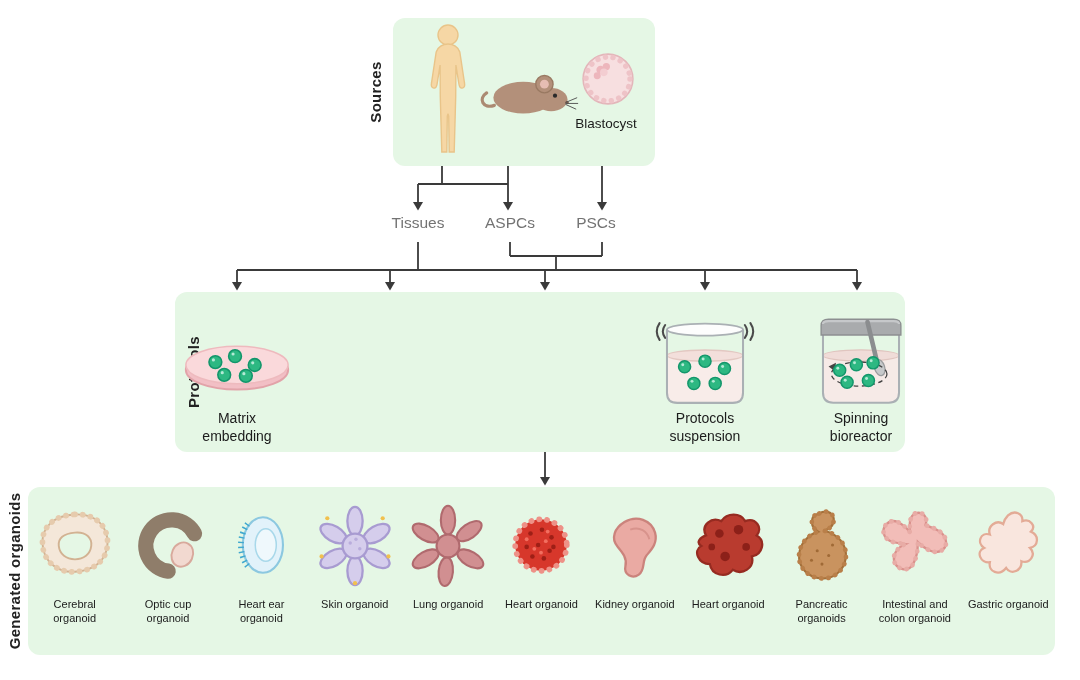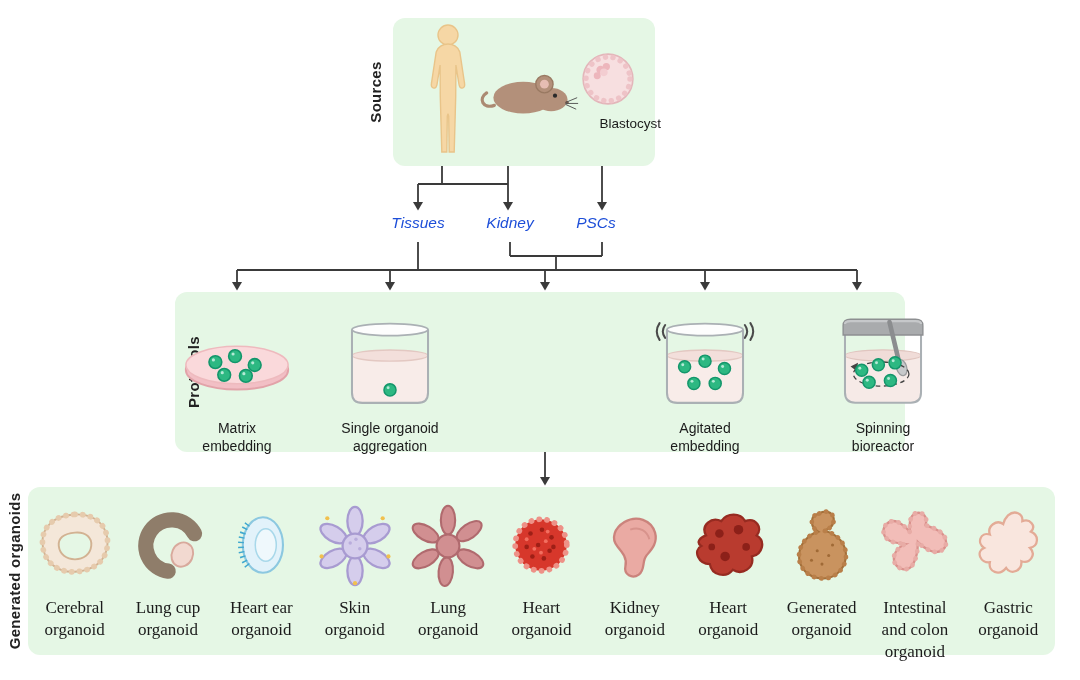--- a/index.html
+++ b/index.html
@@ -2,37 +2,37 @@
 <html><head>
 <meta charset="utf-8">
 <style>
   html,body{margin:0;padding:0;background:#ffffff;}
   .canvas{position:relative;width:1080px;height:680px;background:#ffffff;overflow:hidden;
           font-family:"Liberation Sans", sans-serif;color:#1b1b1b;}
   .panel{position:absolute;background:#e5f7e5;border-radius:12px;}
   .vlabel{position:absolute;writing-mode:vertical-rl;transform:translateY(-50%) rotate(180deg);
           top:50%;font-weight:bold;font-size:15px;color:#222;letter-spacing:.3px;white-space:nowrap;}
   .connectors{position:absolute;left:0;top:0;width:1080px;height:680px;pointer-events:none;}
-  .celltype{position:absolute;transform:translateX(-50%);font-size:15.5px;font-weight:500;color:#1d4ed8;font-style:italic;}
+  .celltype{position:absolute;transform:translateX(-50%);font-size:15.5px;font-weight:500;color:#737373;}
   
   #sources{left:393px;top:18px;width:262px;height:148px;}
   #sources .abs{position:absolute;}
-  .blasto-label{position:absolute;left:158px;top:98px;width:110px;text-align:right;font-size:13.5px;}
+  .blasto-label{position:absolute;left:158px;top:98px;width:110px;text-align:center;font-size:13.5px;}
   
   #protocols{left:175px;top:292px;width:730px;height:160px;}
   .protocol-item{position:absolute;top:12px;width:156px;transform:translateX(-50%);
                  display:flex;flex-direction:column;align-items:center;}
   .picon{height:104px;display:flex;align-items:flex-end;justify-content:center;}
-  .plabel{margin-top:12px;font-size:14px;line-height:1.28;text-align:center;max-width:86px;}
+  .plabel{margin-top:2px;font-size:14px;line-height:1.28;text-align:center;max-width:86px;}
   .protocol-item:nth-of-type(3) .plabel{max-width:118px;}
   
   #organoids{left:28px;top:487px;width:1027px;height:168px;display:flex;align-items:flex-start;padding-top:0;}
   .organoid-item{flex:1;display:flex;flex-direction:column;align-items:center;padding-top:10px;}
   .oicon{height:96px;display:flex;align-items:center;justify-content:center;}
-  .olabel{margin-top:4px;font-size:17px;line-height:1.28;text-align:center;max-width:82px;font-family:Liberation Serif, serif;}
+  .olabel{margin-top:4px;font-size:11px;line-height:1.28;text-align:center;max-width:82px;}
   .organoid-item:last-child .olabel{max-width:102px;}
 </style>
 </head>
 <body>
 
 <div class="canvas">
 
   <svg width="0" height="0" style="position:absolute">
     <defs>
       <g id="gdot">
@@ -99,76 +99,64 @@
         <circle cx="26" cy="24" r="5" fill="#edb6bc"></circle>
         <circle cx="33" cy="20" r="4.4" fill="#edb6bc"></circle>
         <circle cx="22" cy="31" r="4.2" fill="#edb6bc"></circle>
         <circle cx="30" cy="27" r="4.6" fill="#f3cdd1"></circle>
       </svg>
     </span>
     <div class="blasto-label">Blastocyst</div>
   </div>
 
   <div class="celltype" style="left:418px;top:214px">Tissues</div>
-  <div class="celltype" style="left:510px;top:214px">Kidney</div>
+  <div class="celltype" style="left:510px;top:214px">ASPCs</div>
   <div class="celltype" style="left:596px;top:214px">PSCs</div>
 
   <div class="panel" id="protocols">
     <div class="vlabel" style="left:10px">Protocols</div>
 
     <div class="protocol-item" style="left:62px">
       <span class="picon">
         <svg width="118" height="72" viewBox="0 0 120 72" style="margin-bottom:6px">
           <ellipse cx="60" cy="40" rx="52" ry="20" fill="#f2bfc5" stroke="#e2a3a9" stroke-width="2"></ellipse>
           <ellipse cx="60" cy="35" rx="52" ry="19" fill="#fad9db" stroke="#eebabe" stroke-width="1.5"></ellipse>
           <use href="#gdot" transform="translate(38,32)"></use>
             <use href="#gdot" transform="translate(58,26)"></use>
           <use href="#gdot" transform="translate(78,35)"></use>
             <use href="#gdot" transform="translate(47,45)"></use>
           <use href="#gdot" transform="translate(69,46)"></use>
         </svg>
       </span>
       <div class="plabel">Matrix embedding</div>
     </div>
 
-    <div class="protocol-item" style="left:215px">
-      <span class="picon">
-        <svg width="102" height="90" viewBox="0 0 110 96">
-          <path d="M14,40 Q55,52 96,40 L96,80 Q96,91 85,91 L25,91 Q14,91 14,80 Z" fill="#f8ece9"></path>
-          <ellipse cx="55" cy="40" rx="41" ry="6" fill="#f3dfdb" stroke="#e3c8c2" stroke-width="1.4"></ellipse>
-          <path d="M14,12 V80 Q14,91 25,91 H85 Q96,91 96,80 V12" fill="none" stroke="#aab0b4" stroke-width="2.2"></path>
-          <ellipse cx="55" cy="12" rx="41" ry="6.5" fill="#fdfdfd" stroke="#aab0b4" stroke-width="2"></ellipse>
-          <use href="#gdot" transform="translate(55,77)"></use>
-        </svg>
-      </span>
-      <div class="plabel">Single organoid aggregation</div>
-    </div>
 
 
     <div class="protocol-item" style="left:530px">
       <span class="picon">
         <svg width="102" height="90" viewBox="0 0 110 96">
           <g stroke="#4a4a4a" stroke-width="2.2" fill="none" stroke-linecap="round">
             <path d="M6,5 Q0,14 6,23 M12,7 Q7,14 12,21 M104,5 Q110,14 104,23 M98,7 Q103,14 98,21"></path>
           </g>
           <path d="M14,40 Q55,52 96,40 L96,80 Q96,91 85,91 L25,91 Q14,91 14,80 Z" fill="#f8ece9"></path>
           <ellipse cx="55" cy="40" rx="41" ry="6" fill="#f3dfdb" stroke="#e3c8c2" stroke-width="1.4"></ellipse>
           <path d="M14,12 V80 Q14,91 25,91 H85 Q96,91 96,80 V12" fill="none" stroke="#aab0b4" stroke-width="2.2"></path>
           <ellipse cx="55" cy="12" rx="41" ry="6.5" fill="#fdfdfd" stroke="#aab0b4" stroke-width="2"></ellipse>
           <use href="#gdot" transform="translate(33,52)"></use>
             <use href="#gdot" transform="translate(55,46)"></use>
           <use href="#gdot" transform="translate(76,54)"></use>
             <use href="#gdot" transform="translate(43,70)"></use>
           <use href="#gdot" transform="translate(66,70)"></use>
         </svg>
       </span>
-      <div class="plabel">Agitated embedding</div>
-    </div>
-
-    <div class="protocol-item" style="left:708px">
+      <div class="plabel">Protocols suspension</div>
+    </div>
+
+    <div class="protocol-item" style="left:686px">
       <span class="picon">
         <svg width="102" height="94" viewBox="0 0 110 100">
           <path d="M14,44 Q55,54 96,44 L96,84 Q96,95 85,95 L25,95 Q14,95 14,84 Z" fill="#f6eae7"></path>
           <ellipse cx="55" cy="44" rx="41" ry="6" fill="#f0dcd8" stroke="#e0c5bf" stroke-width="1.3"></ellipse>
           <path d="M14,22 V84 Q14,95 25,95 H85 Q96,95 96,84 V22" fill="none" stroke="#aab0b4" stroke-width="2.2"></path>
           <path d="M12,22 V12 Q12,5 20,5 H90 Q98,5 98,12 V22 Z" fill="#a9abad" stroke="#8d8f91" stroke-width="1.5"></path>
           <path d="M14,10 Q14,7 20,7 H90 Q96,7 96,10" fill="none" stroke="#c6c8ca" stroke-width="2.4"></path>
           <line x1="62" y1="8" x2="73" y2="54" stroke="#8b8d8f" stroke-width="5" stroke-linecap="round"></line>
           <ellipse cx="75" cy="57" rx="5.5" ry="9" fill="#c7c9cb" stroke="#9a9c9e" stroke-width="1.4" transform="rotate(-18 75 57)"></ellipse>
           <ellipse cx="53" cy="64" rx="30" ry="13" fill="none" stroke="#444" stroke-width="1.4" stroke-dasharray="5 4"></ellipse>
@@ -200,21 +188,21 @@
 
     <div class="organoid-item">
       <span class="oicon">
         <svg width="86" height="86" viewBox="0 0 90 88">
           <g transform="rotate(35 45 42)">
             <path d="M62,18 A27,27 0 1,0 62,66" fill="none" stroke="#8f7d6a" stroke-width="16" stroke-linecap="round"></path>
           </g>
           <ellipse cx="60" cy="54" rx="11" ry="13" fill="#f2d9d0" stroke="#d8a99c" stroke-width="2" transform="rotate(25 60 54)"></ellipse>
         </svg>
       </span>
-      <div class="olabel">Lung cup organoid</div>
+      <div class="olabel">Optic cup organoid</div>
     </div>
 
     <div class="organoid-item">
       <span class="oicon">
         <svg width="86" height="86" viewBox="0 0 90 88">
           <ellipse cx="47" cy="44" rx="21" ry="29" fill="#e2f2fa" stroke="#8cc8e0" stroke-width="2.2"></ellipse>
           <path d="M31,22 A22,30 0 0,0 31,66" fill="none" stroke="#3fa8cf" stroke-width="6" stroke-dasharray="1.6 3.4"></path>
           <ellipse cx="50" cy="44" rx="11" ry="17" fill="#eff8fc" stroke="#a8d8ea" stroke-width="1.6"></ellipse>
         </svg>
       </span>
@@ -332,21 +320,21 @@
                    C31,78 20,68 21,54 C22,42 31,33 41,30 C36,27 33,22 35,16 C36,13 39,12 42,11 Z" fill="none" stroke="#b97f49" stroke-width="5" stroke-dasharray="0.1 7.5" stroke-linecap="round"></path>
           <g fill="#a06a36">
             <circle cx="40" cy="50" r="1.6"></circle>
               <circle cx="52" cy="55" r="1.6"></circle>
               <circle cx="45" cy="64" r="1.6"></circle>
             <circle cx="56" cy="44" r="1.6"></circle>
               <circle cx="34" cy="60" r="1.6"></circle>
           </g>
         </svg>
       </span>
-      <div class="olabel">Generated organoid</div>
+      <div class="olabel">Pancreatic organoids</div>
     </div>
 
     <div class="organoid-item">
       <span class="oicon">
         <svg width="86" height="86" viewBox="0 0 90 88">
           <path d="M45,11 C53,8 59,15 56,23 C62,26 74,28 77,38 C80,48 70,54 61,50 C56,48 51,44 48,41
                    C48,48 47,57 43,64 C38,73 25,70 23,60 C22,52 28,46 35,43 C28,42 17,42 13,34
                    C9,25 18,16 27,20 C33,23 37,27 40,31 C39,24 39,14 45,11 Z" fill="#f2bdb8" stroke="#da918c" stroke-width="2.4"></path>
           <path d="M45,11 C53,8 59,15 56,23 C62,26 74,28 77,38 C80,48 70,54 61,50 C56,48 51,44 48,41
                    C48,48 47,57 43,64 C38,73 25,70 23,60 C22,52 28,46 35,43 C28,42 17,42 13,34

